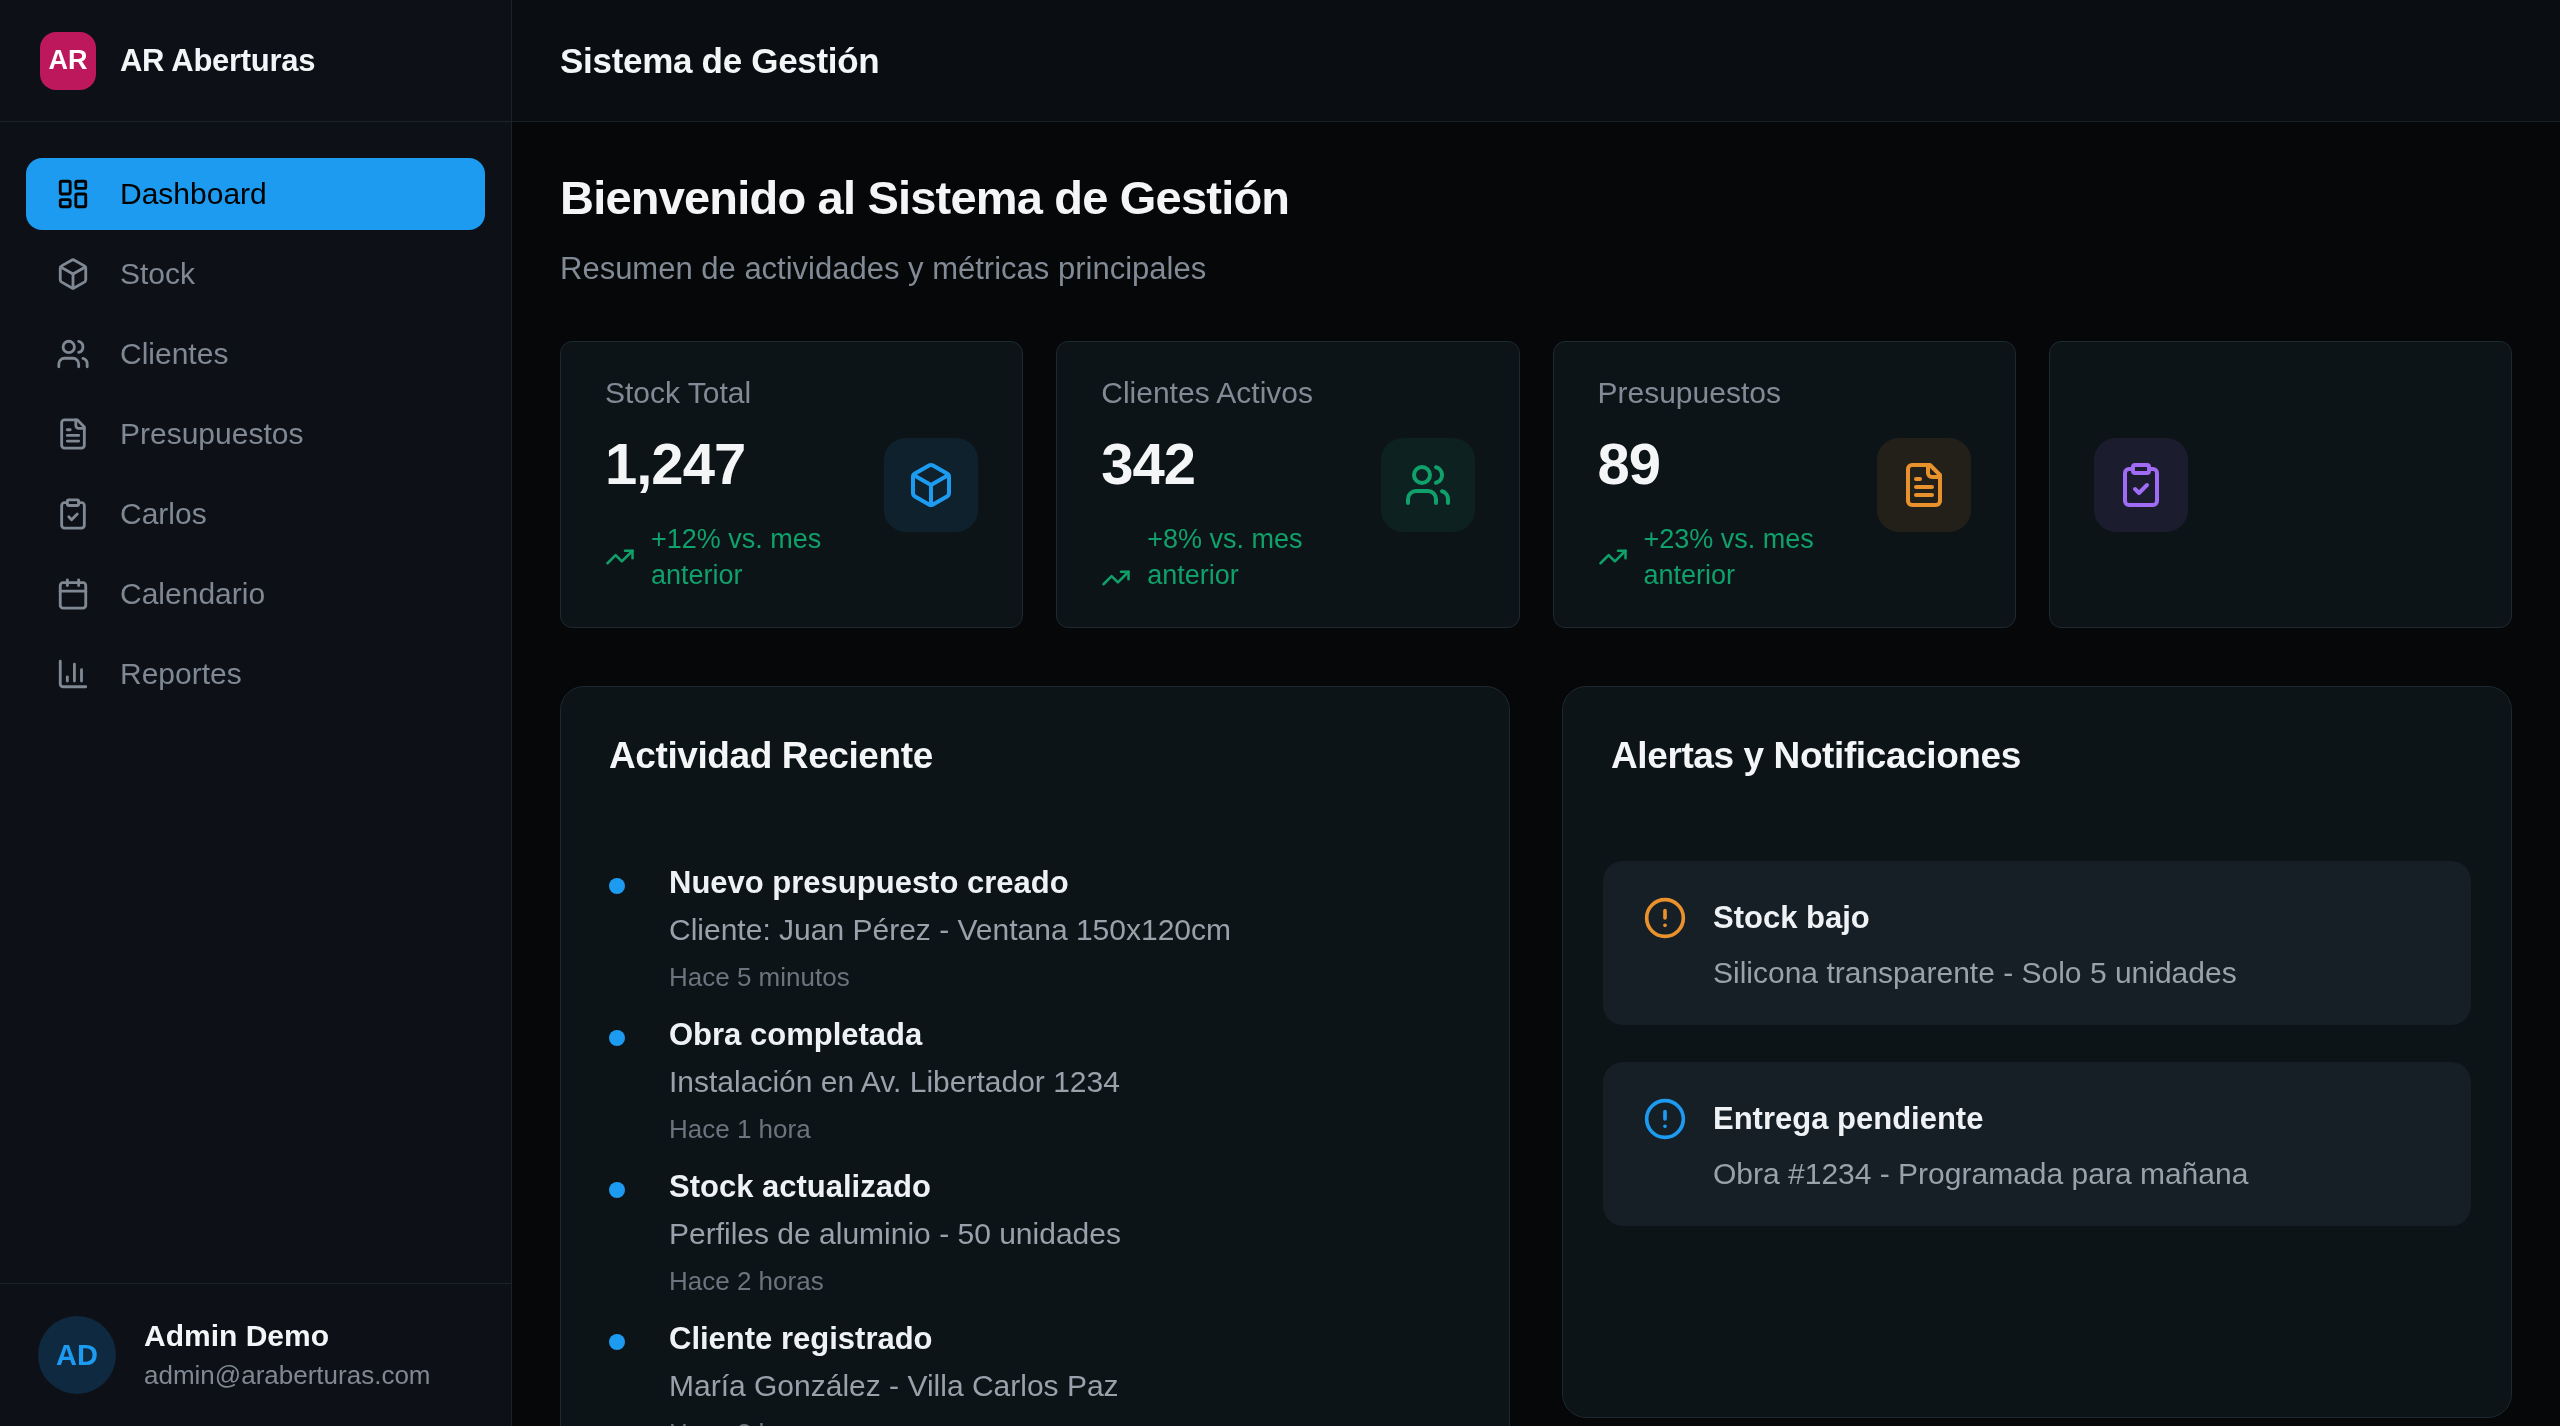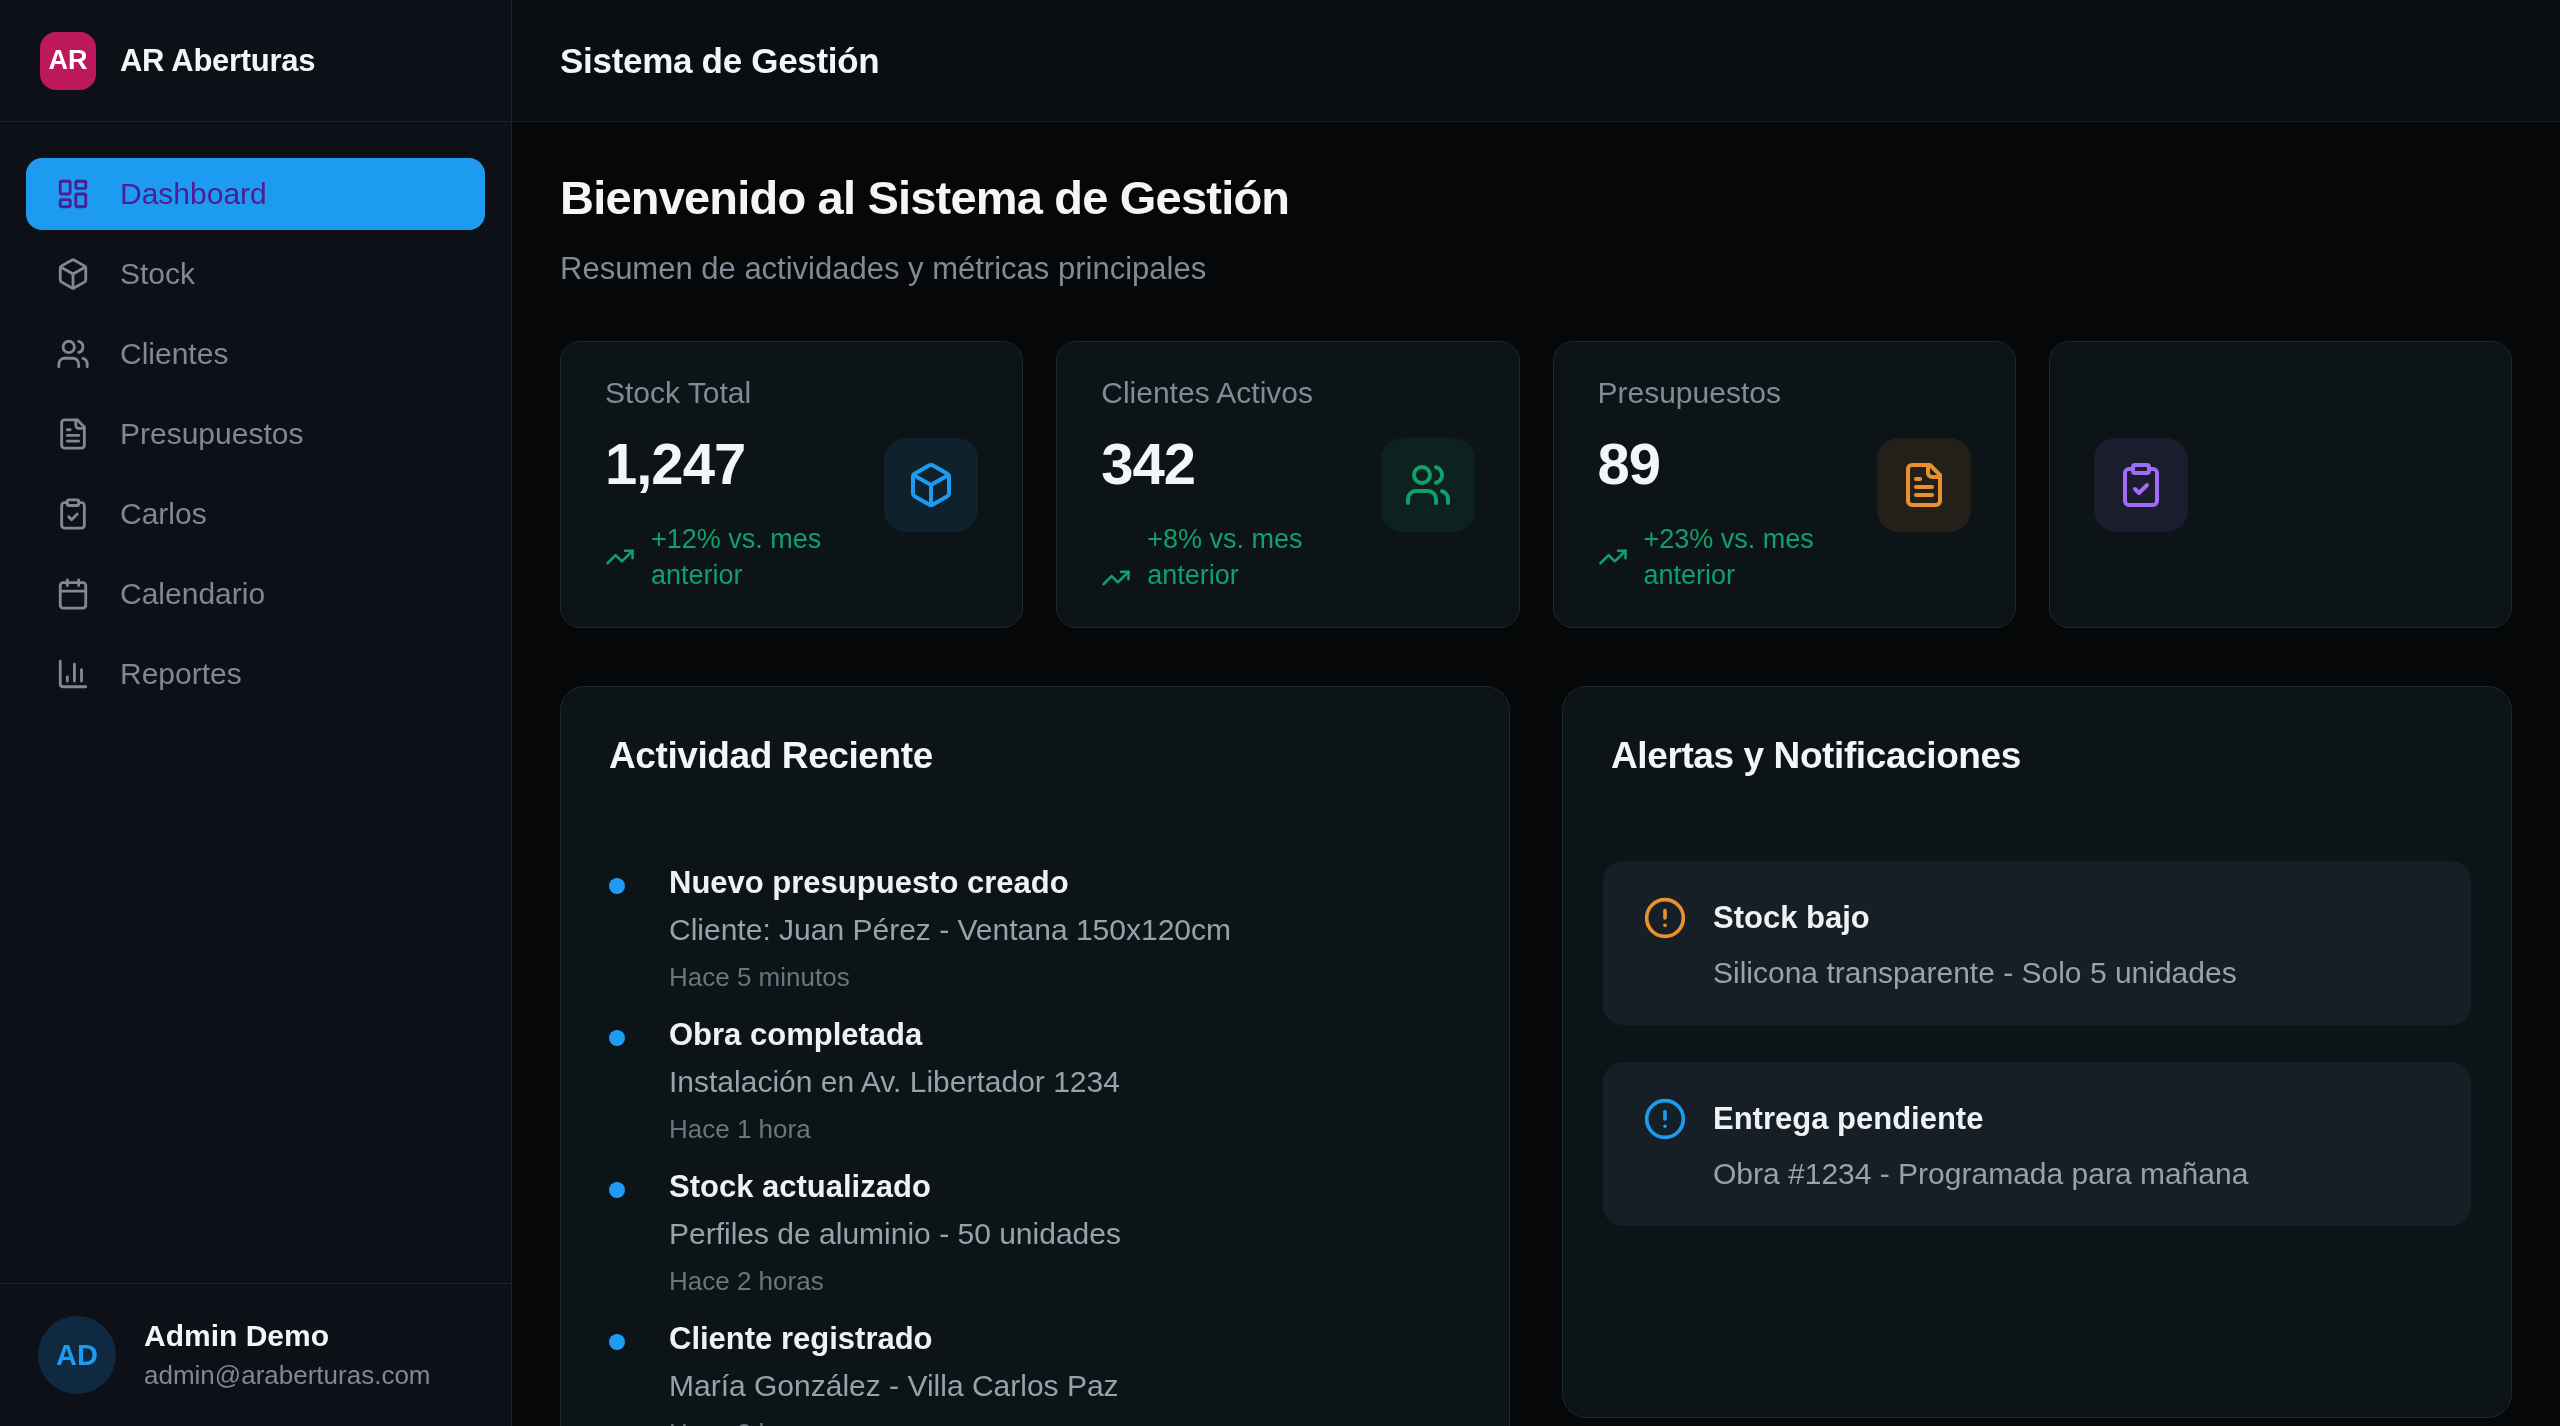--- a/index.html
+++ b/index.html
@@ -34,21 +34,21 @@
   .brand { font-size:31px; font-weight:700; color:#f3f5f7; letter-spacing:-0.3px; }
 
   .nav { padding:36px 26px; display:flex; flex-direction:column; gap:8px; }
   .nav-item {
     height:72px; border-radius:16px;
     display:flex; align-items:center; gap:30px;
     padding:0 30px;
     color:#7f8893; font-size:30px; font-weight:500;
     cursor:pointer;
   }
-  .nav-item.active { background:#1d9bf0; color:#4c1d95; }
+  .nav-item.active { background:#1d9bf0; color:#000000; }
   .nav-icon { width:34px; height:34px; display:flex; }
   .nav-icon svg { width:34px; height:34px; }
 
   .profile-section {
     margin-top:auto;
     border-top:1px solid #1a222a;
     padding:32px 38px;
     display:flex; align-items:center; gap:28px;
     cursor:pointer;
   }
@@ -72,21 +72,21 @@
   }
   .header-title { font-size:35px; font-weight:700; color:#f3f5f7; letter-spacing:-0.3px; }
 
   .content { flex:1; overflow:hidden; padding:48px; background:#050709; }
   .welcome-title { font-size:47px; font-weight:700; color:#f3f5f7; letter-spacing:-0.8px; }
   .welcome-subtitle { font-size:31px; color:#828b95; margin-top:26px; }
 
   
   .stats-row { display:grid; grid-template-columns:repeat(4,1fr); gap:33px; margin-top:54px; }
   .stat-card {
-    background:#0d1418; border:1px solid #1d2830; border-radius:20px;
+    background:#0d1418; border:1px solid #1d2830; border-radius:12px;
     height:287px; padding:40px 44px;
     display:flex; align-items:center; justify-content:space-between;
   }
   .stat-label { font-size:30px; color:#828b95; }
   .stat-value { font-size:58px; font-weight:700; color:#f3f5f7; margin-top:20px; letter-spacing:-1px; }
   .stat-trend {
     margin-top:24px; display:flex; align-items:center; gap:16px;
     font-size:27px; line-height:36px;
   }
   .trend-icon { width:30px; height:30px; display:flex; flex-shrink:0; }

